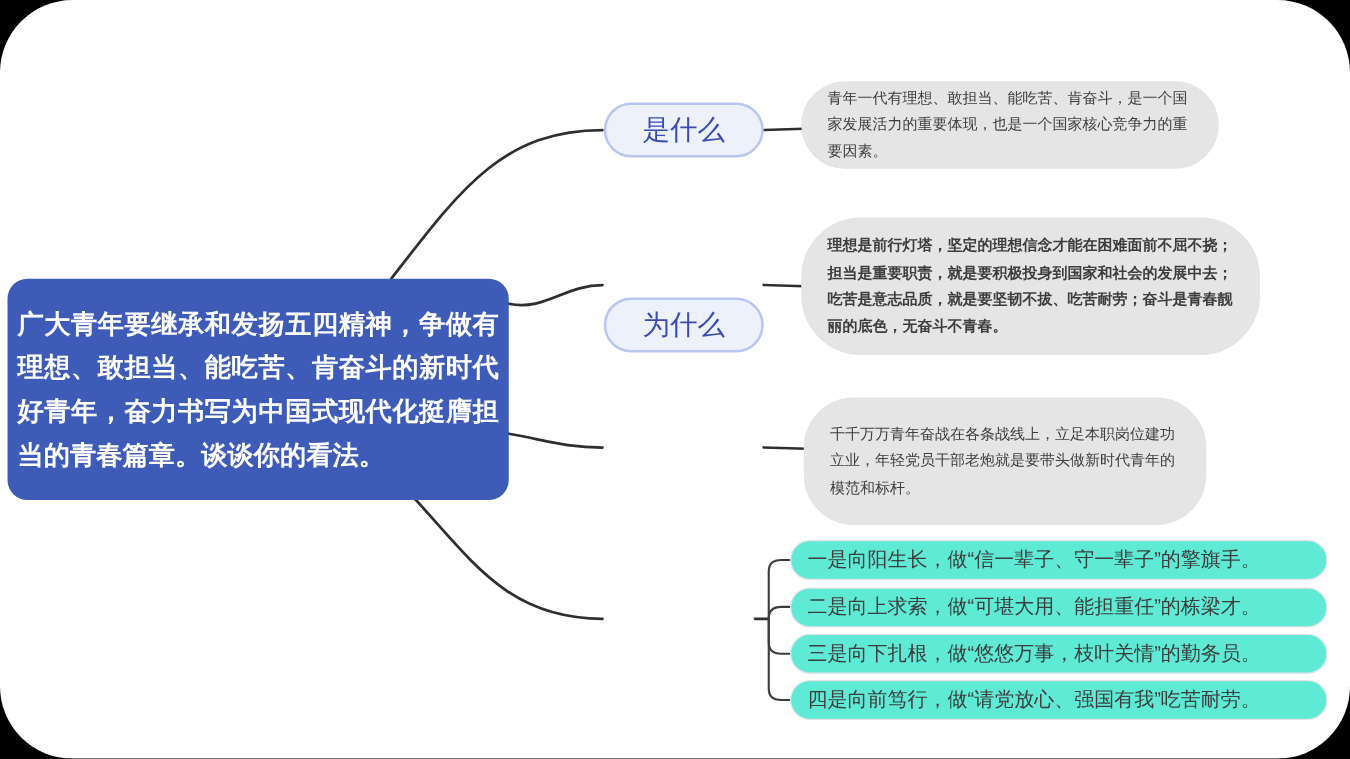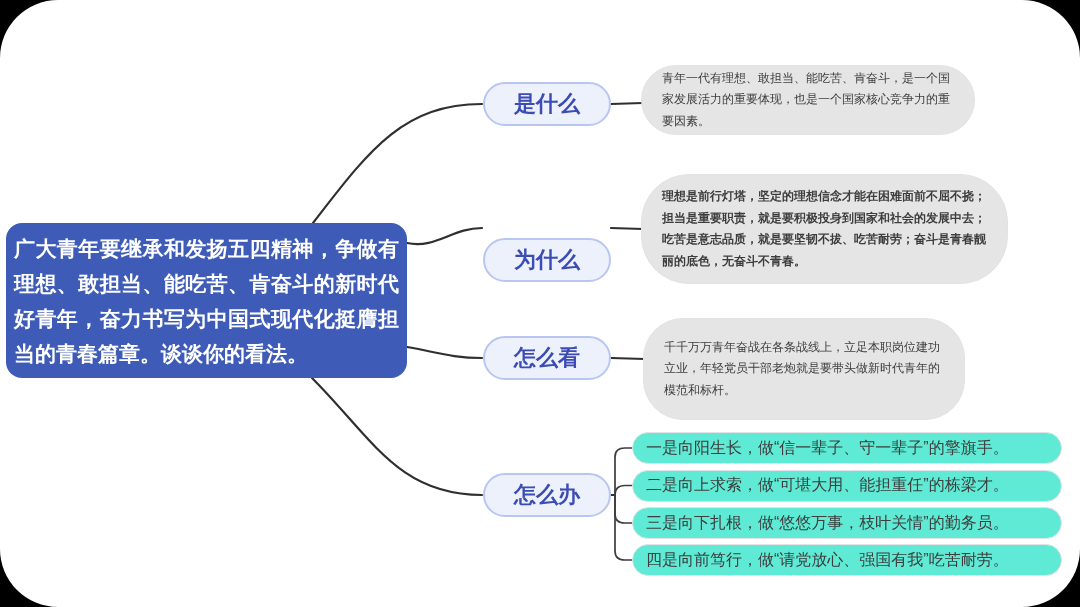--- a/index.html
+++ b/index.html
@@ -3,27 +3,27 @@
 <meta charset="utf-8">
 <style>
   html,body{margin:0;padding:0;background:#000;}
   .stage{position:relative;width:1080px;height:607px;background:#000;
          font-family:"Liberation Sans","DejaVu Sans",sans-serif;overflow:hidden;}
   .surface{position:absolute;inset:0;background:var(--surface,#ffffff);border-radius:58px;}
   .links{position:absolute;left:0;top:0;width:1080px;height:607px;pointer-events:none;}
   .links path{fill:none;stroke-linecap:round;stroke-linejoin:round;}
   .links path.main{stroke:var(--line-main,#2f2f2f);stroke-width:2.2px;}
   .links path.sub{stroke:var(--line-sub,#3d3d3d);stroke-width:1.7px;}
-  .root-node{position:absolute;left:6px;top:223px;width:401px;height:155px;box-sizing:border-box;
+  .root-node{position:absolute;left:6px;top:223px;width:401px;height:177px;box-sizing:border-box;
              background:var(--root-fill,#3e5bb7);color:var(--root-text,#ffffff);
              border-radius:16px;font-weight:bold;font-size:21px;line-height:35px;
              padding:0 8px;display:flex;align-items:center;text-align:justify;}
   .pill{position:absolute;left:483px;width:128px;height:44px;box-sizing:border-box;
         background:var(--pill-fill,#edf1fc);border:2px solid var(--pill-border,#b9c6f2);
-        color:var(--pill-text,#3b4cb5);border-radius:22px;font-weight:bold;font-size:22px;
+        color:var(--pill-text,#3b4cb5);border-radius:22px;font-weight:normal;font-size:22px;
         display:flex;align-items:center;justify-content:center;}
   .pill-1{top:82px;} .pill-2{top:206px;margin-top:32px;} .pill-3{top:336px;} .pill-4{top:473px;}
   .bubble{position:absolute;background:#e5e5e5;border:1.5px solid var(--bubble-border,#e3e3e7);
           color:var(--bubble-text,#3d3d3d);font-size:12px;line-height:21.5px;
           box-sizing:border-box;display:flex;align-items:center;}
   .b1{left:641px;top:65px;width:334px;height:70px;border-radius:35px;padding:0 20px;}
   .b2{left:641px;top:174px;width:367px;height:110px;border-radius:48px;padding:0 20px;font-weight:bold;}
   .b3{left:643px;top:318px;width:322px;height:102px;border-radius:40px;padding:0 20px;}
   .subitem{position:absolute;left:632px;width:430px;height:32px;box-sizing:border-box;
            background:#5eead4;border:1.5px solid var(--bubble-border,#e3e3e7);
@@ -49,22 +49,20 @@
     <path class="sub" d="M615,495 V457 Q615,448 625,448 H633"></path>
     <path class="sub" d="M615,495 Q615,485.5 625,485.5 H633"></path>
     <path class="sub" d="M615,495 V514 Q615,523 625,523 H633"></path>
     <path class="sub" d="M615,495 V551 Q615,560 625,560 H633"></path>
   </svg>
 
   <div class="root-node">广大青年要继承和发扬五四精神，争做有理想、敢担当、能吃苦、肯奋斗的新时代好青年，奋力书写为中国式现代化挺膺担当的青春篇章。谈谈你的看法。</div>
 
   <div class="pill pill-1">是什么</div>
   <div class="pill pill-2">为什么</div>
-  <div class="pill pill-3">怎么看</div>
-  <div class="pill pill-4">怎么办</div>
 
   <div class="bubble b1">青年一代有理想、敢担当、能吃苦、肯奋斗，是一个国家发展活力的重要体现，也是一个国家核心竞争力的重要因素。</div>
   <div class="bubble b2">理想是前行灯塔，坚定的理想信念才能在困难面前不屈不挠；担当是重要职责，就是要积极投身到国家和社会的发展中去；吃苦是意志品质，就是要坚韧不拔、吃苦耐劳；奋斗是青春靓丽的底色，无奋斗不青春。</div>
   <div class="bubble b3">千千万万青年奋战在各条战线上，立足本职岗位建功立业，年轻党员干部老炮就是要带头做新时代青年的模范和标杆。</div>
 
   <div class="subitem s1">一是向阳生长，做“信一辈子、守一辈子”的擎旗手。</div>
   <div class="subitem s2">二是向上求索，做“可堪大用、能担重任”的栋梁才。</div>
   <div class="subitem s3">三是向下扎根，做“悠悠万事，枝叶关情”的勤务员。</div>
   <div class="subitem s4">四是向前笃行，做“请党放心、强国有我”吃苦耐劳。</div>
 </div>

